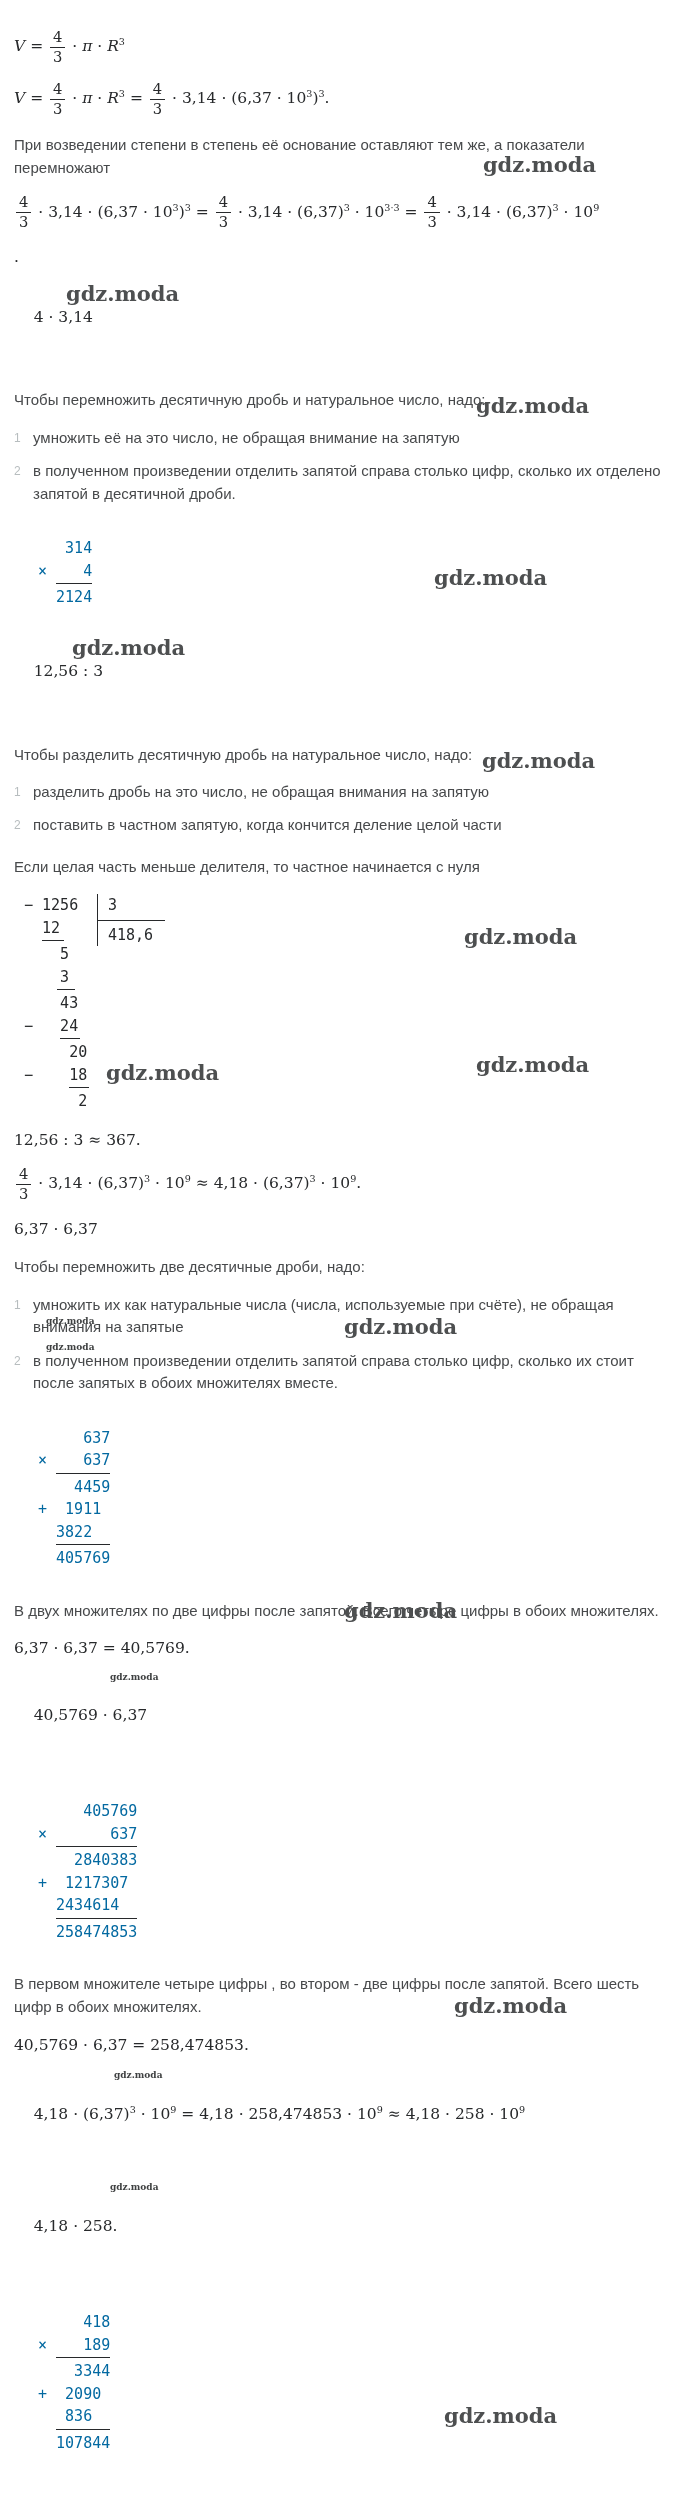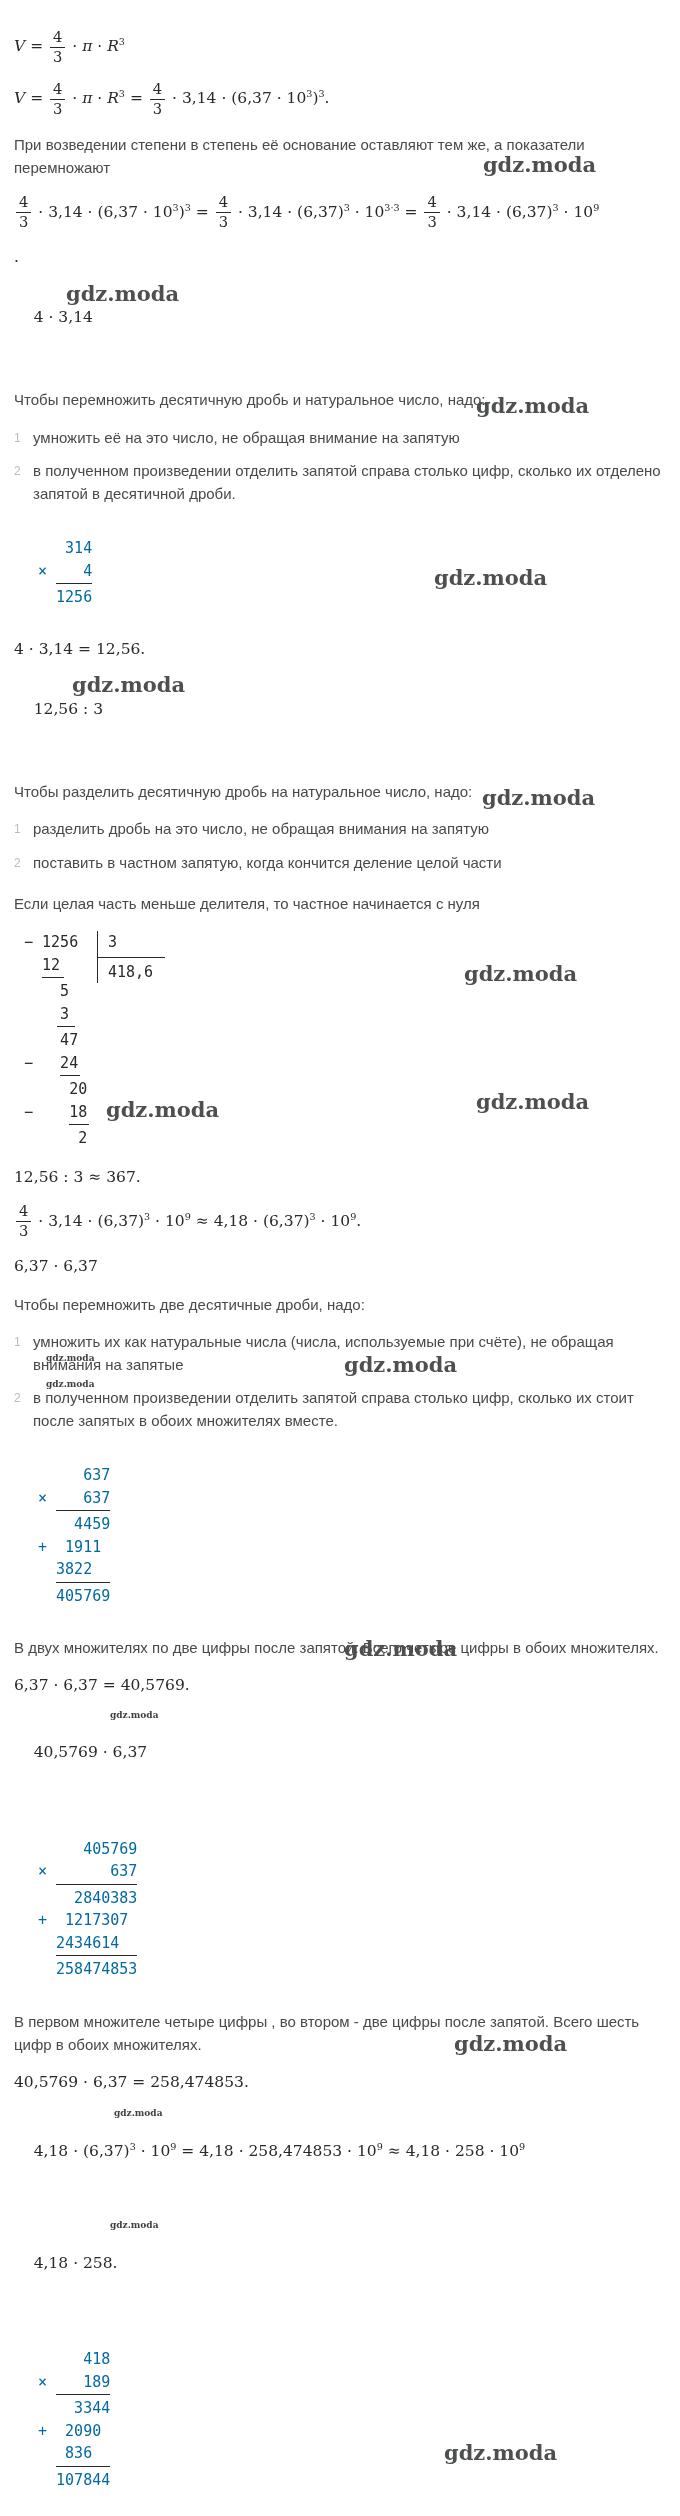--- a/index.html
+++ b/index.html
@@ -85,27 +85,26 @@
       <span class="onum">2</span>
       <span>в полученном произведении отделить запятой справа столько цифр, сколько их отделено запятой в десятичной дроби.</span>
     </div>
   </div>
 
   <div class="blockwrap">
     <div class="colblock">
       <div class="cline">   314</div>
       <div class="cline">×    4</div>
       <div class="crule" style="margin-left:2ch; width:4ch;"></div>
-      <div class="cline">  1256</div>
+      <div class="cline">  2124</div>
     </div>
     <span class="wm" style="left:420px; top:42px;">gdz.moda</span>
   </div>
 
 
-  <div class="math"><span>4 · 3,14 = 12,56.</span></div>
 
   <div class="math">
     <span>12,56 : 3</span>
     <span class="wm" style="left:58px; top:-5px;">gdz.moda</span>
   </div>
 
   <p class="text">
     <span>Чтобы разделить десятичную дробь на натуральное число, надо:</span>
     <span class="wm" style="left:468px; top:2px;">gdz.moda</span>
   </p>
@@ -125,21 +124,21 @@
 
   <div class="blockwrap">
     <div class="division">
       <div class="div-left">
         <div class="cline">− 1256 </div>
         <div class="cline">  12   </div>
         <div class="crule" style="margin-left:2ch; width:2.4ch;"></div>
         <div class="cline">    5  </div>
         <div class="cline">    3  </div>
         <div class="crule" style="margin-left:3.6ch; width:2ch;"></div>
-        <div class="cline">    47 </div>
+        <div class="cline">    43 </div>
         <div class="cline">−   24 </div>
         <div class="crule" style="margin-left:4ch; width:2.2ch;"></div>
         <div class="cline">     20</div>
         <div class="cline">−    18</div>
         <div class="crule" style="margin-left:5ch; width:2.2ch;"></div>
         <div class="cline">      2</div>
       </div>
       <div class="div-right">
         <div class="divisor">3</div>
         <div class="quotient">418,6</div>

